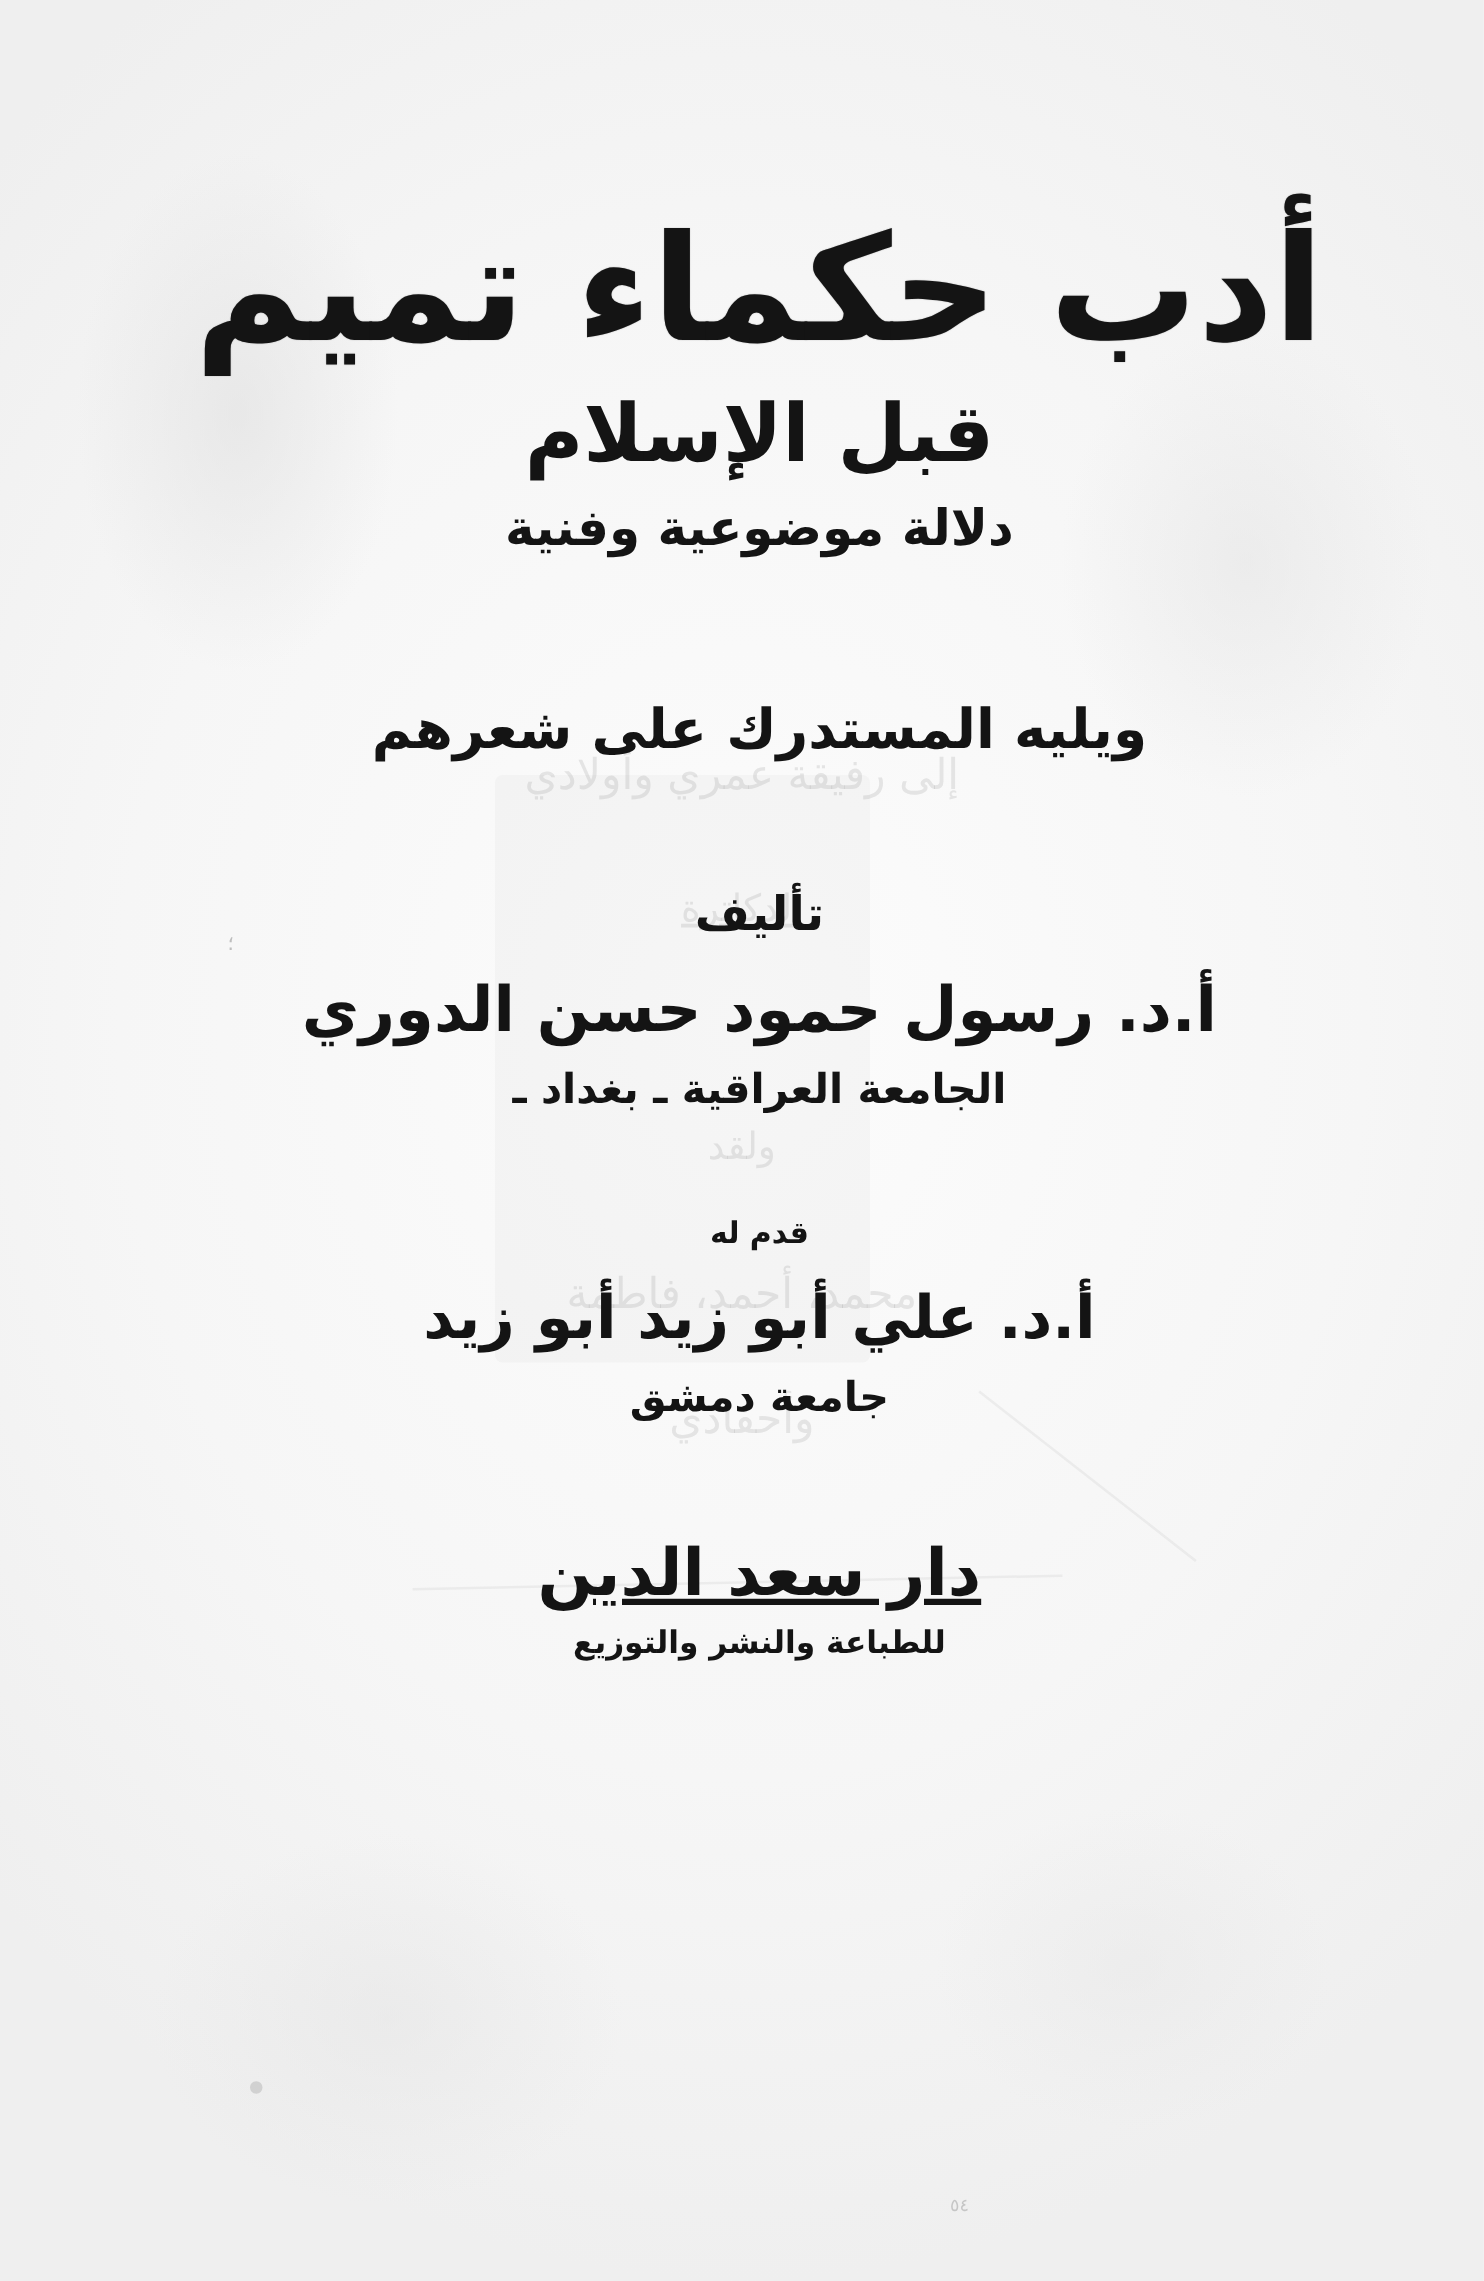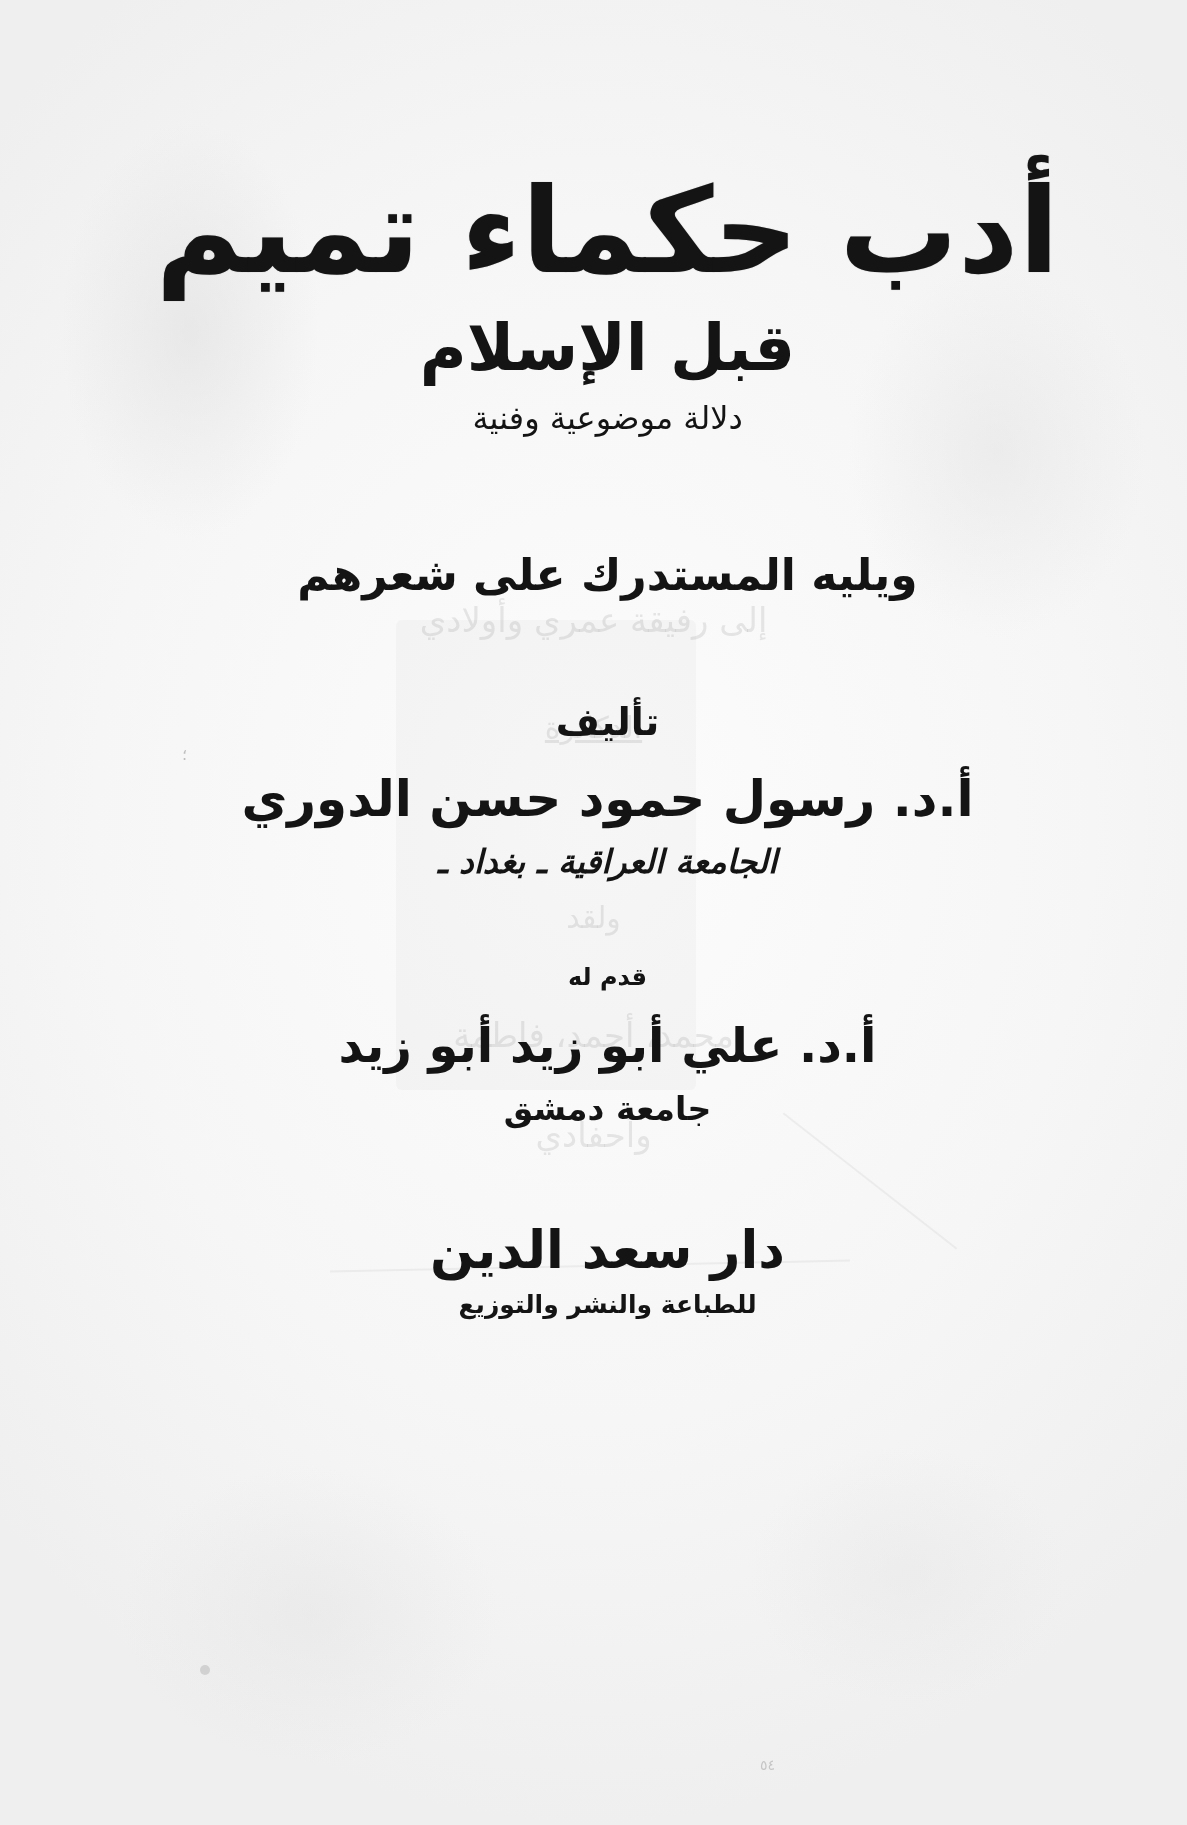--- a/index.html
+++ b/index.html
@@ -91,23 +91,23 @@
 
   .title-sub {
     margin-top: 18px;
     font-size: 64px;
     line-height: 1.1;
     font-weight: bold;
   }
 
   .title-desc {
     margin-top: 16px;
-    font-size: 32px;
+    font-size: 40px;
     line-height: 1.15;
-    font-weight: normal;
+    font-weight: bold;
   }
 
   .appendix {
     margin-top: 112px;
     font-size: 44px;
     font-weight: bold;
   }
 
   .by-label {
     margin-top: 100px;
@@ -118,21 +118,20 @@
   .author-name {
     margin-top: 26px;
     font-size: 50px;
     font-weight: bold;
   }
 
   .author-affil {
     margin-top: 14px;
     font-size: 33px;
     font-weight: bold;
-    font-style: italic;
   }
 
   .presented-label {
     margin-top: 82px;
     font-size: 24px;
     font-weight: bold;
   }
 
   .presenter-name {
     margin-top: 26px;
@@ -143,20 +142,21 @@
   .presenter-affil {
     margin-top: 16px;
     font-size: 33px;
     font-weight: bold;
   }
 
   .publisher {
     margin-top: 92px;
     font-size: 52px;
     font-weight: bold;
+    text-decoration: underline;
   }
 
   .publisher-sub {
     margin-top: 10px;
     font-size: 25px;
     font-weight: bold;
   }
 
   .page-artifact {
     position: absolute;

